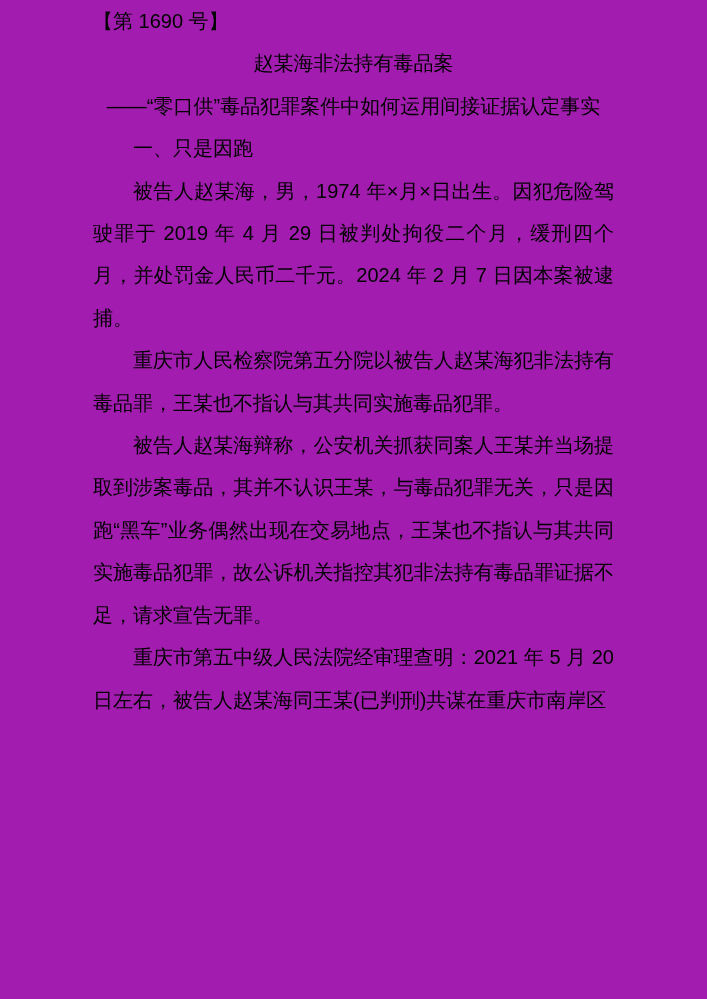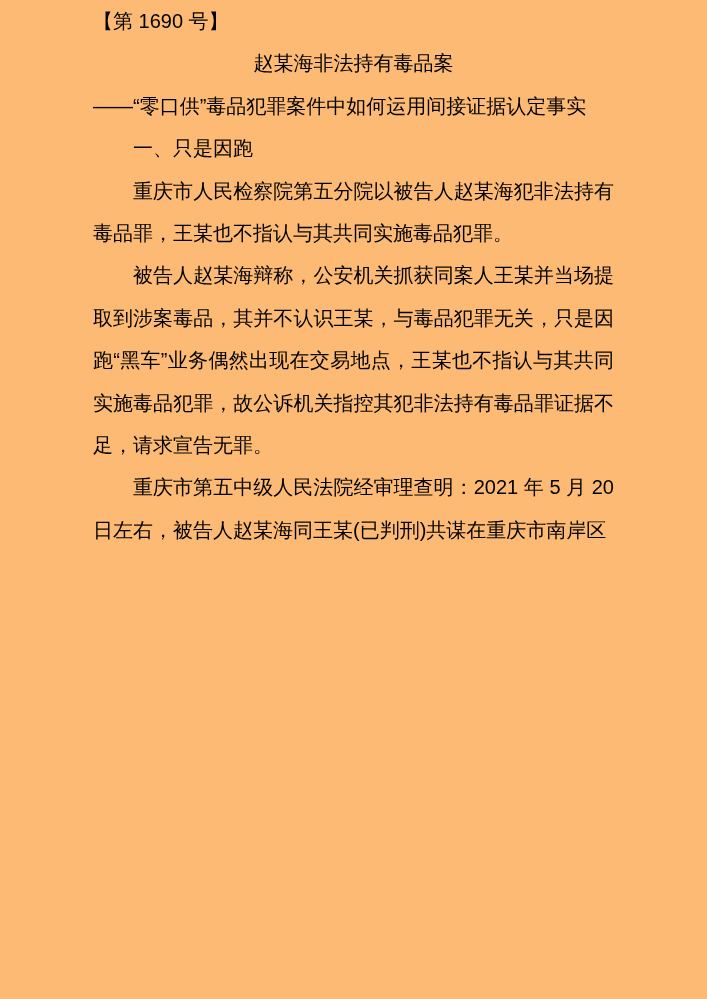--- a/index.html
+++ b/index.html
@@ -4,21 +4,21 @@
 <style>
   html, body {
     margin: 0;
     padding: 0;
     background: #ffffff;
   }
   .page {
     position: relative;
     width: 707px;
     height: 999px;
-    background: #fdba74;
+    background: #a21caf;
     color: #000000;
     font-family: "Liberation Sans", sans-serif;
     overflow: hidden;
   }
   .content {
     position: absolute;
     left: 93px;
     top: 0;
     width: 521px;
   }
@@ -37,38 +37,39 @@
     margin-top: 97px;
   }
   .title {
     margin-top: 62px;
     text-align: center;
     font-weight: bold;
     font-size: 20.5px;
   }
   .subtitle {
     margin-top: 5px;
-    text-align: left;
+    text-align: center;
     font-weight: bold;
   }
   .section-heading {
     margin-top: 65px;
     text-indent: 2em;
   }
   .para {
     text-align: justify;
     text-indent: 2em;
   }
 </style>
 </head>
 <body>
 
 <div class="page">
   <div class="content">
     <p class="doc-number">【第 1690 号】</p>
     <h1 class="title">赵某海非法持有毒品案</h1>
     <h2 class="subtitle">——“零口供”毒品犯罪案件中如何运用间接证据认定事实</h2>
     <h3 class="section-heading">一、只是因跑</h3>
+    <p class="para">被告人赵某海，男，1974 年×月×日出生。因犯危险驾驶罪于 2019 年 4 月 29 日被判处拘役二个月，缓刑四个月，并处罚金人民币二千元。2024 年 2 月 7 日因本案被逮捕。</p>
     <p class="para">重庆市人民检察院第五分院以被告人赵某海犯非法持有毒品罪，王某也不指认与其共同实施毒品犯罪。</p>
     <p class="para">被告人赵某海辩称，公安机关抓获同案人王某并当场提取到涉案毒品，其并不认识王某，与毒品犯罪无关，只是因跑“黑车”业务偶然出现在交易地点，王某也不指认与其共同实施毒品犯罪，故公诉机关指控其犯非法持有毒品罪证据不足，请求宣告无罪。</p>
     <p class="para">重庆市第五中级人民法院经审理查明：2021 年 5 月 20 日左右，被告人赵某海同王某(已判刑)共谋在重庆市南岸区</p>
   </div>
 </div>
 
 </body></html>

